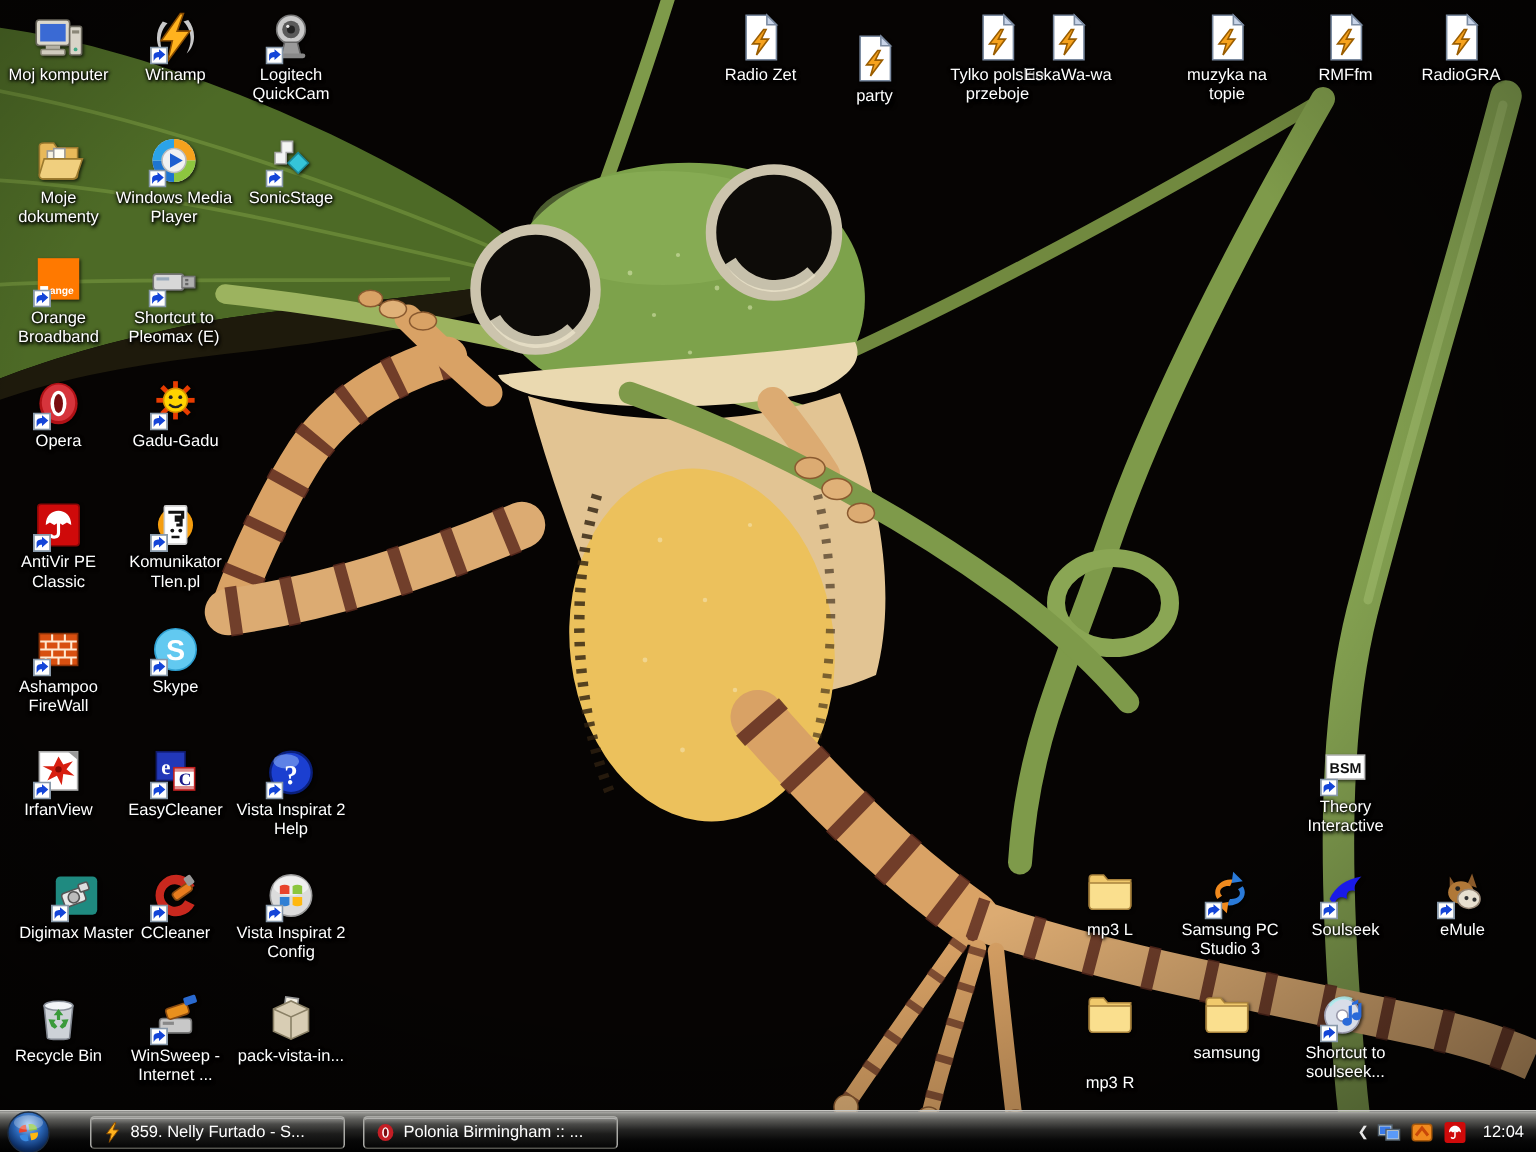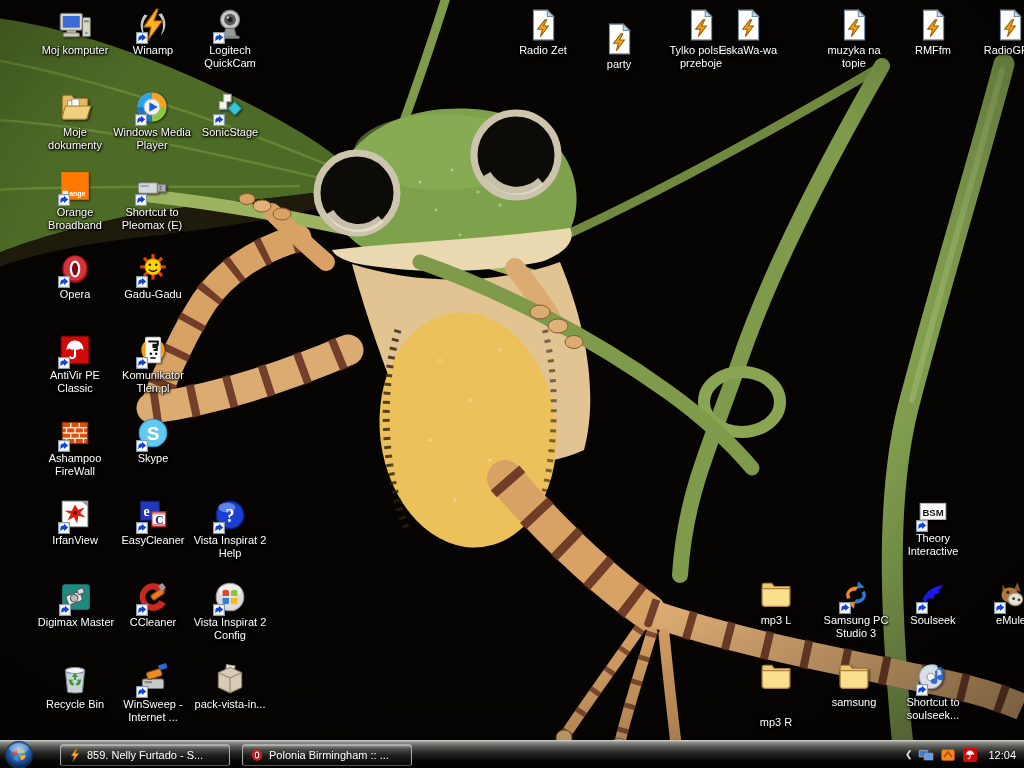--- a/index.html
+++ b/index.html
@@ -1,20 +1,20 @@
 <!DOCTYPE html>
 <html><head>
 <meta charset="utf-8">
 <style>
   html,body{margin:0;padding:0;background:#000;}
   #screen{position:relative;width:1024px;height:768px;overflow:hidden;
           font-family:"Liberation Sans",sans-serif;background:#060403;user-select:none;}
   svg.wall{position:absolute;left:0;top:0;width:1024px;height:768px;}
   
-  #icons{position:absolute;inset:0;margin-left:36px;}
+  #icons{position:absolute;inset:0;}
   .dicon{position:absolute;width:80px;display:flex;flex-direction:column;align-items:center;cursor:default;}
   .art{width:34px;height:34px;position:relative;flex:0 0 auto;}
   .art>svg{width:100%;height:100%;filter:drop-shadow(1px 1px 1px rgba(0,0,0,.65));}
   .sc{position:absolute;left:0;bottom:0;width:12px;height:12px;}
   .lbl{margin-top:2px;max-width:82px;font-size:11px;line-height:1.22;color:#fff;text-align:center;
        text-shadow:1px 1px 2px #000,0 1px 3px #000,0 0 2px #000;}
   
   .taskbar{position:absolute;left:0;right:0;bottom:0;height:28px;display:flex;align-items:center;
     background:linear-gradient(180deg,#b2b2ae 0,#8b8b87 6%,#5c5c59 20%,#242423 45%,#070707 72%,#000 100%);
     border-top:1px solid #c8c8c4;box-sizing:border-box;}
@@ -433,21 +433,21 @@
       <div class="dicon" style="left: 857px; top: 496px;">
         <div class="art"><svg viewBox="0 0 32 32">
             <rect x="4" y="7" width="24" height="15" fill="#fff" stroke="#bbb"></rect>
             <text x="16" y="18.5" text-anchor="middle" font-size="9" font-weight="bold" fill="#111" font-family="Liberation Sans, sans-serif">BSM</text>
           </svg><span class="sc"><svg viewBox="0 0 10 10">
               <rect x=".5" y=".5" width="9" height="9" fill="#fff" stroke="#8899aa"></rect>
               <path d="M2 8 L2 5 C2 3.5 3.5 3 5 3 L5 1.5 L8.5 4.5 L5 7.5 L5 6 C4 6 3 6.2 2 8 Z" fill="#1445d8"></path>
             </svg></span></div>
         <div class="lbl">Theory Interactive</div>
       </div>
-      <div class="dicon" style="left: 0px; top: 580px;">
+      <div class="dicon" style="left: 11px; top: 580px;">
         <div class="art"><svg viewBox="0 0 32 32">
             <rect x="3" y="4" width="26" height="24" rx="3" fill="#1f8a80"></rect>
             <g transform="rotate(-20 16 16)">
               <rect x="7" y="12" width="14" height="9" rx="2" fill="#e8e8e8" stroke="#555"></rect>
               <circle cx="14" cy="16.5" r="3.5" fill="#bbb" stroke="#555"></circle>
               <rect x="19" y="10" width="6" height="5" rx="1" fill="#ddd" stroke="#555"></rect>
             </g>
           </svg><span class="sc"><svg viewBox="0 0 10 10">
               <rect x=".5" y=".5" width="9" height="9" fill="#fff" stroke="#8899aa"></rect>
               <path d="M2 8 L2 5 C2 3.5 3.5 3 5 3 L5 1.5 L8.5 4.5 L5 7.5 L5 6 C4 6 3 6.2 2 8 Z" fill="#1445d8"></path>

